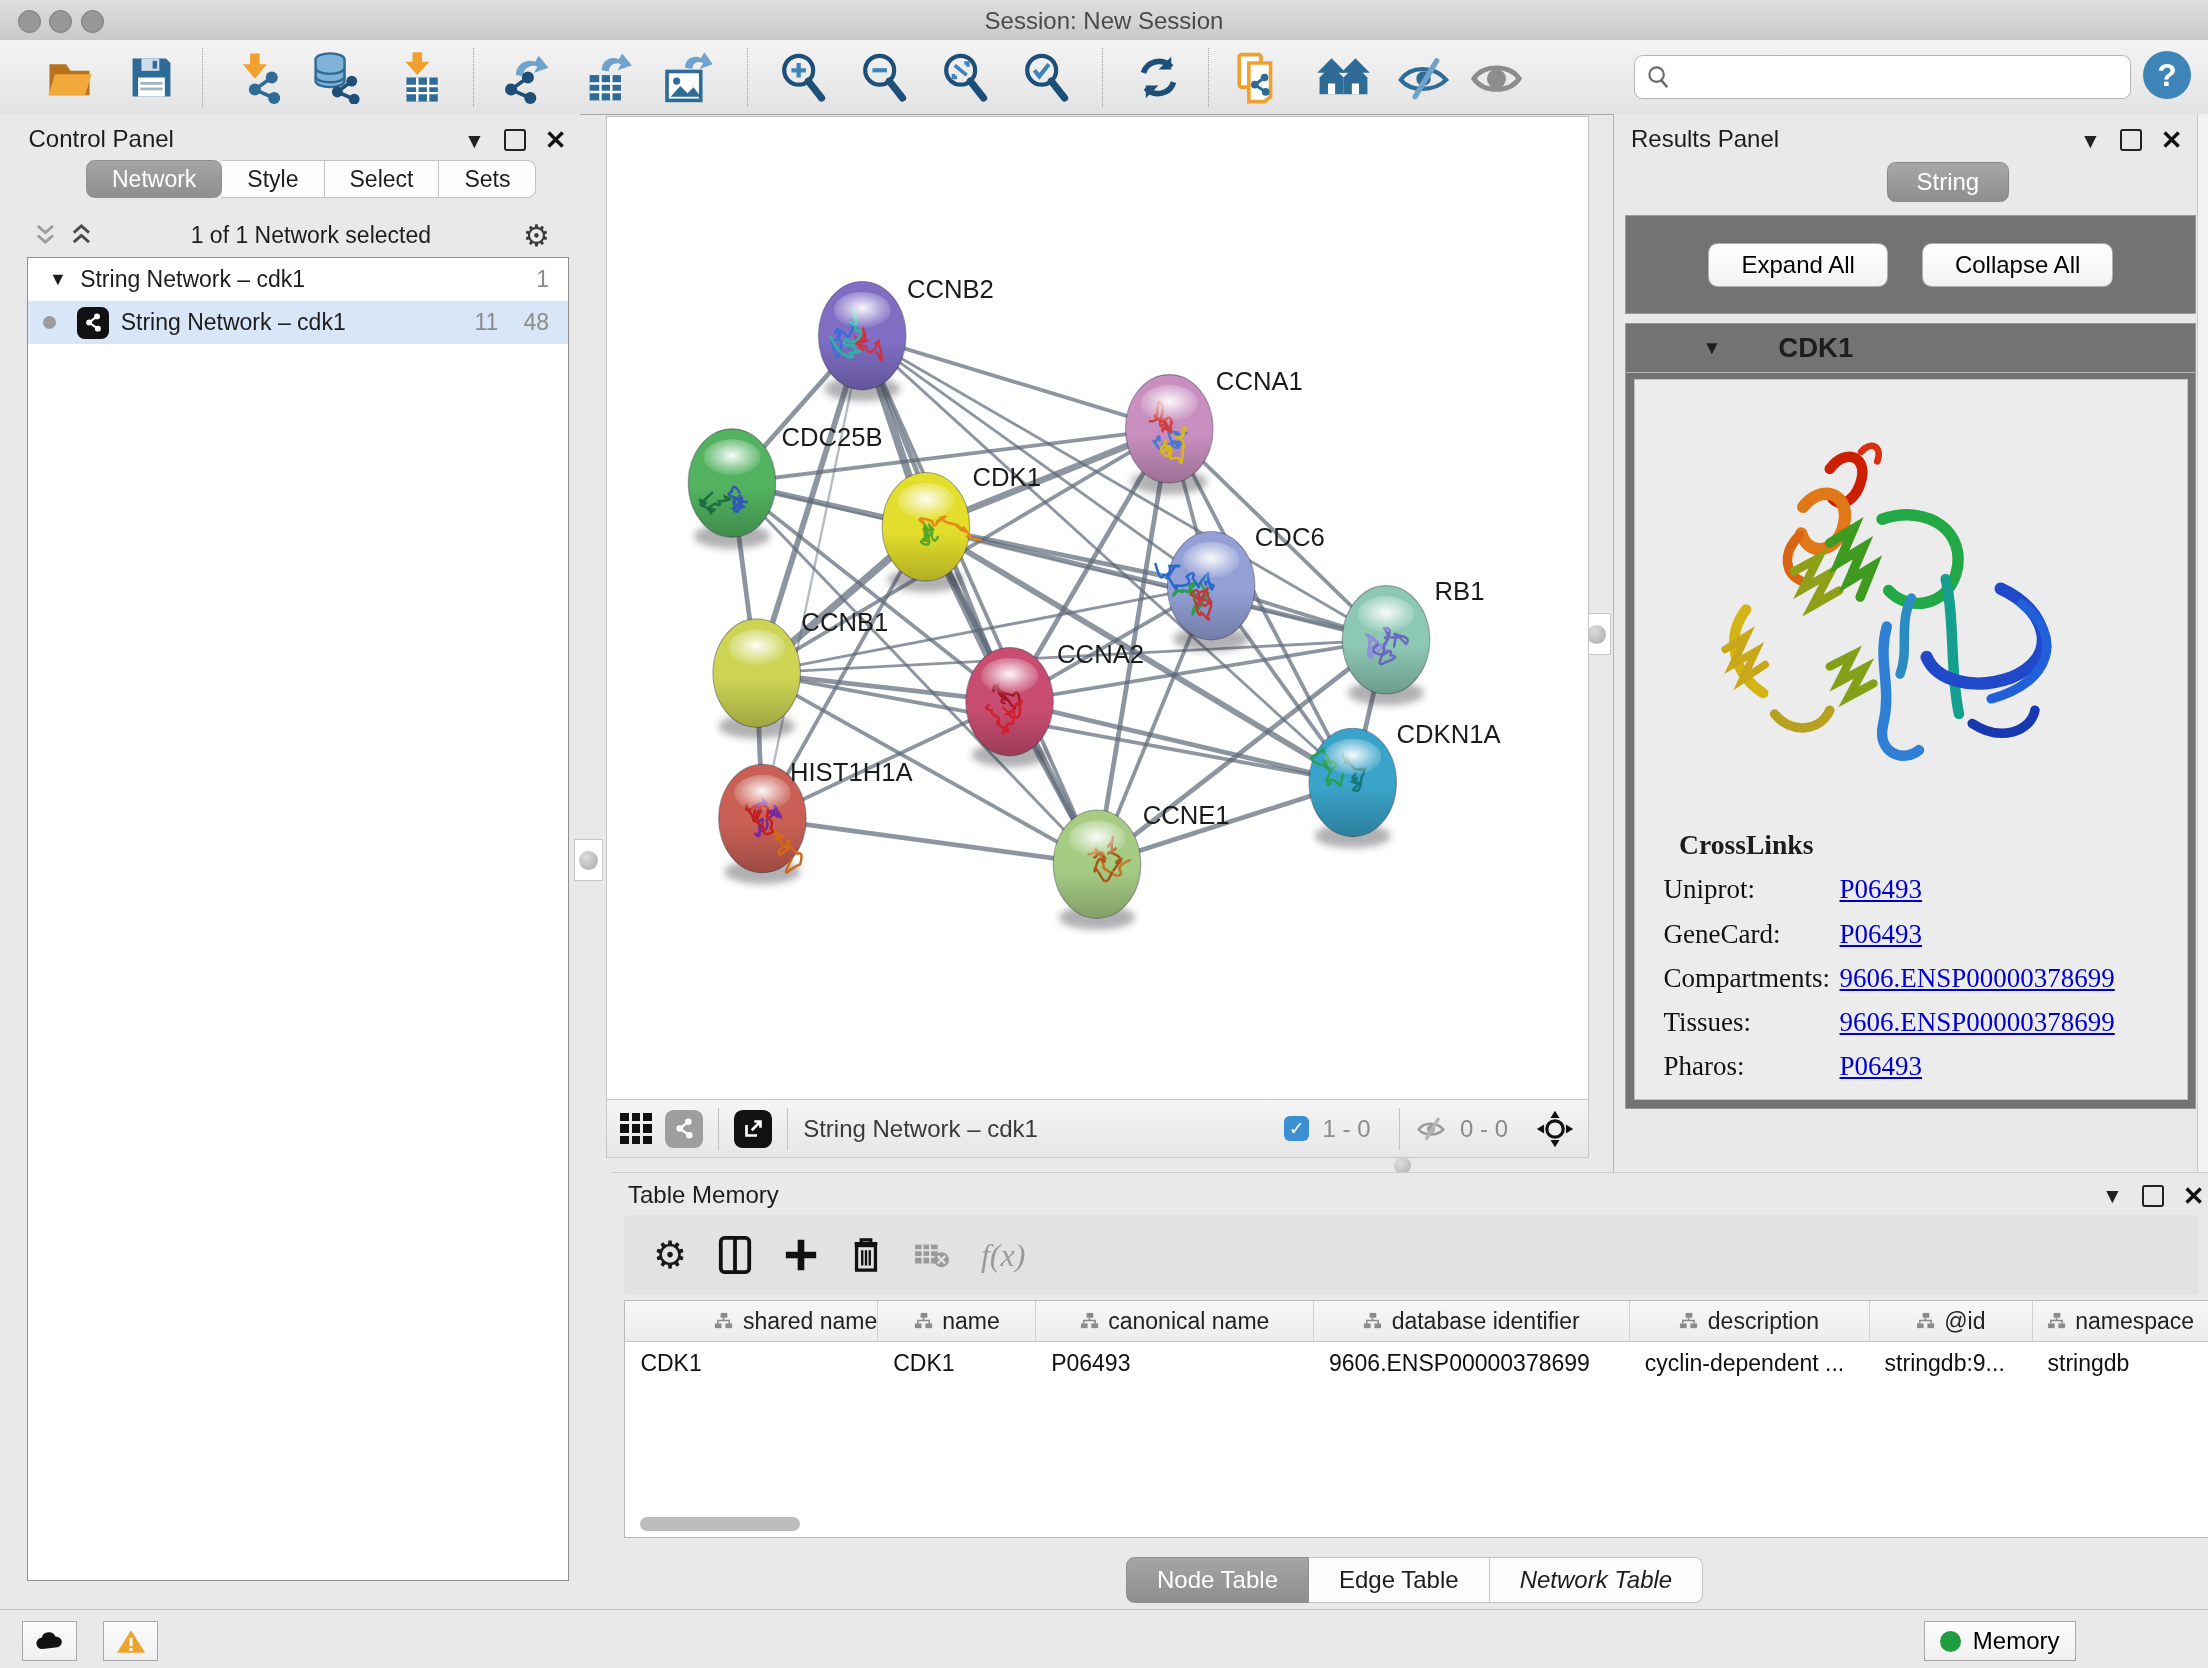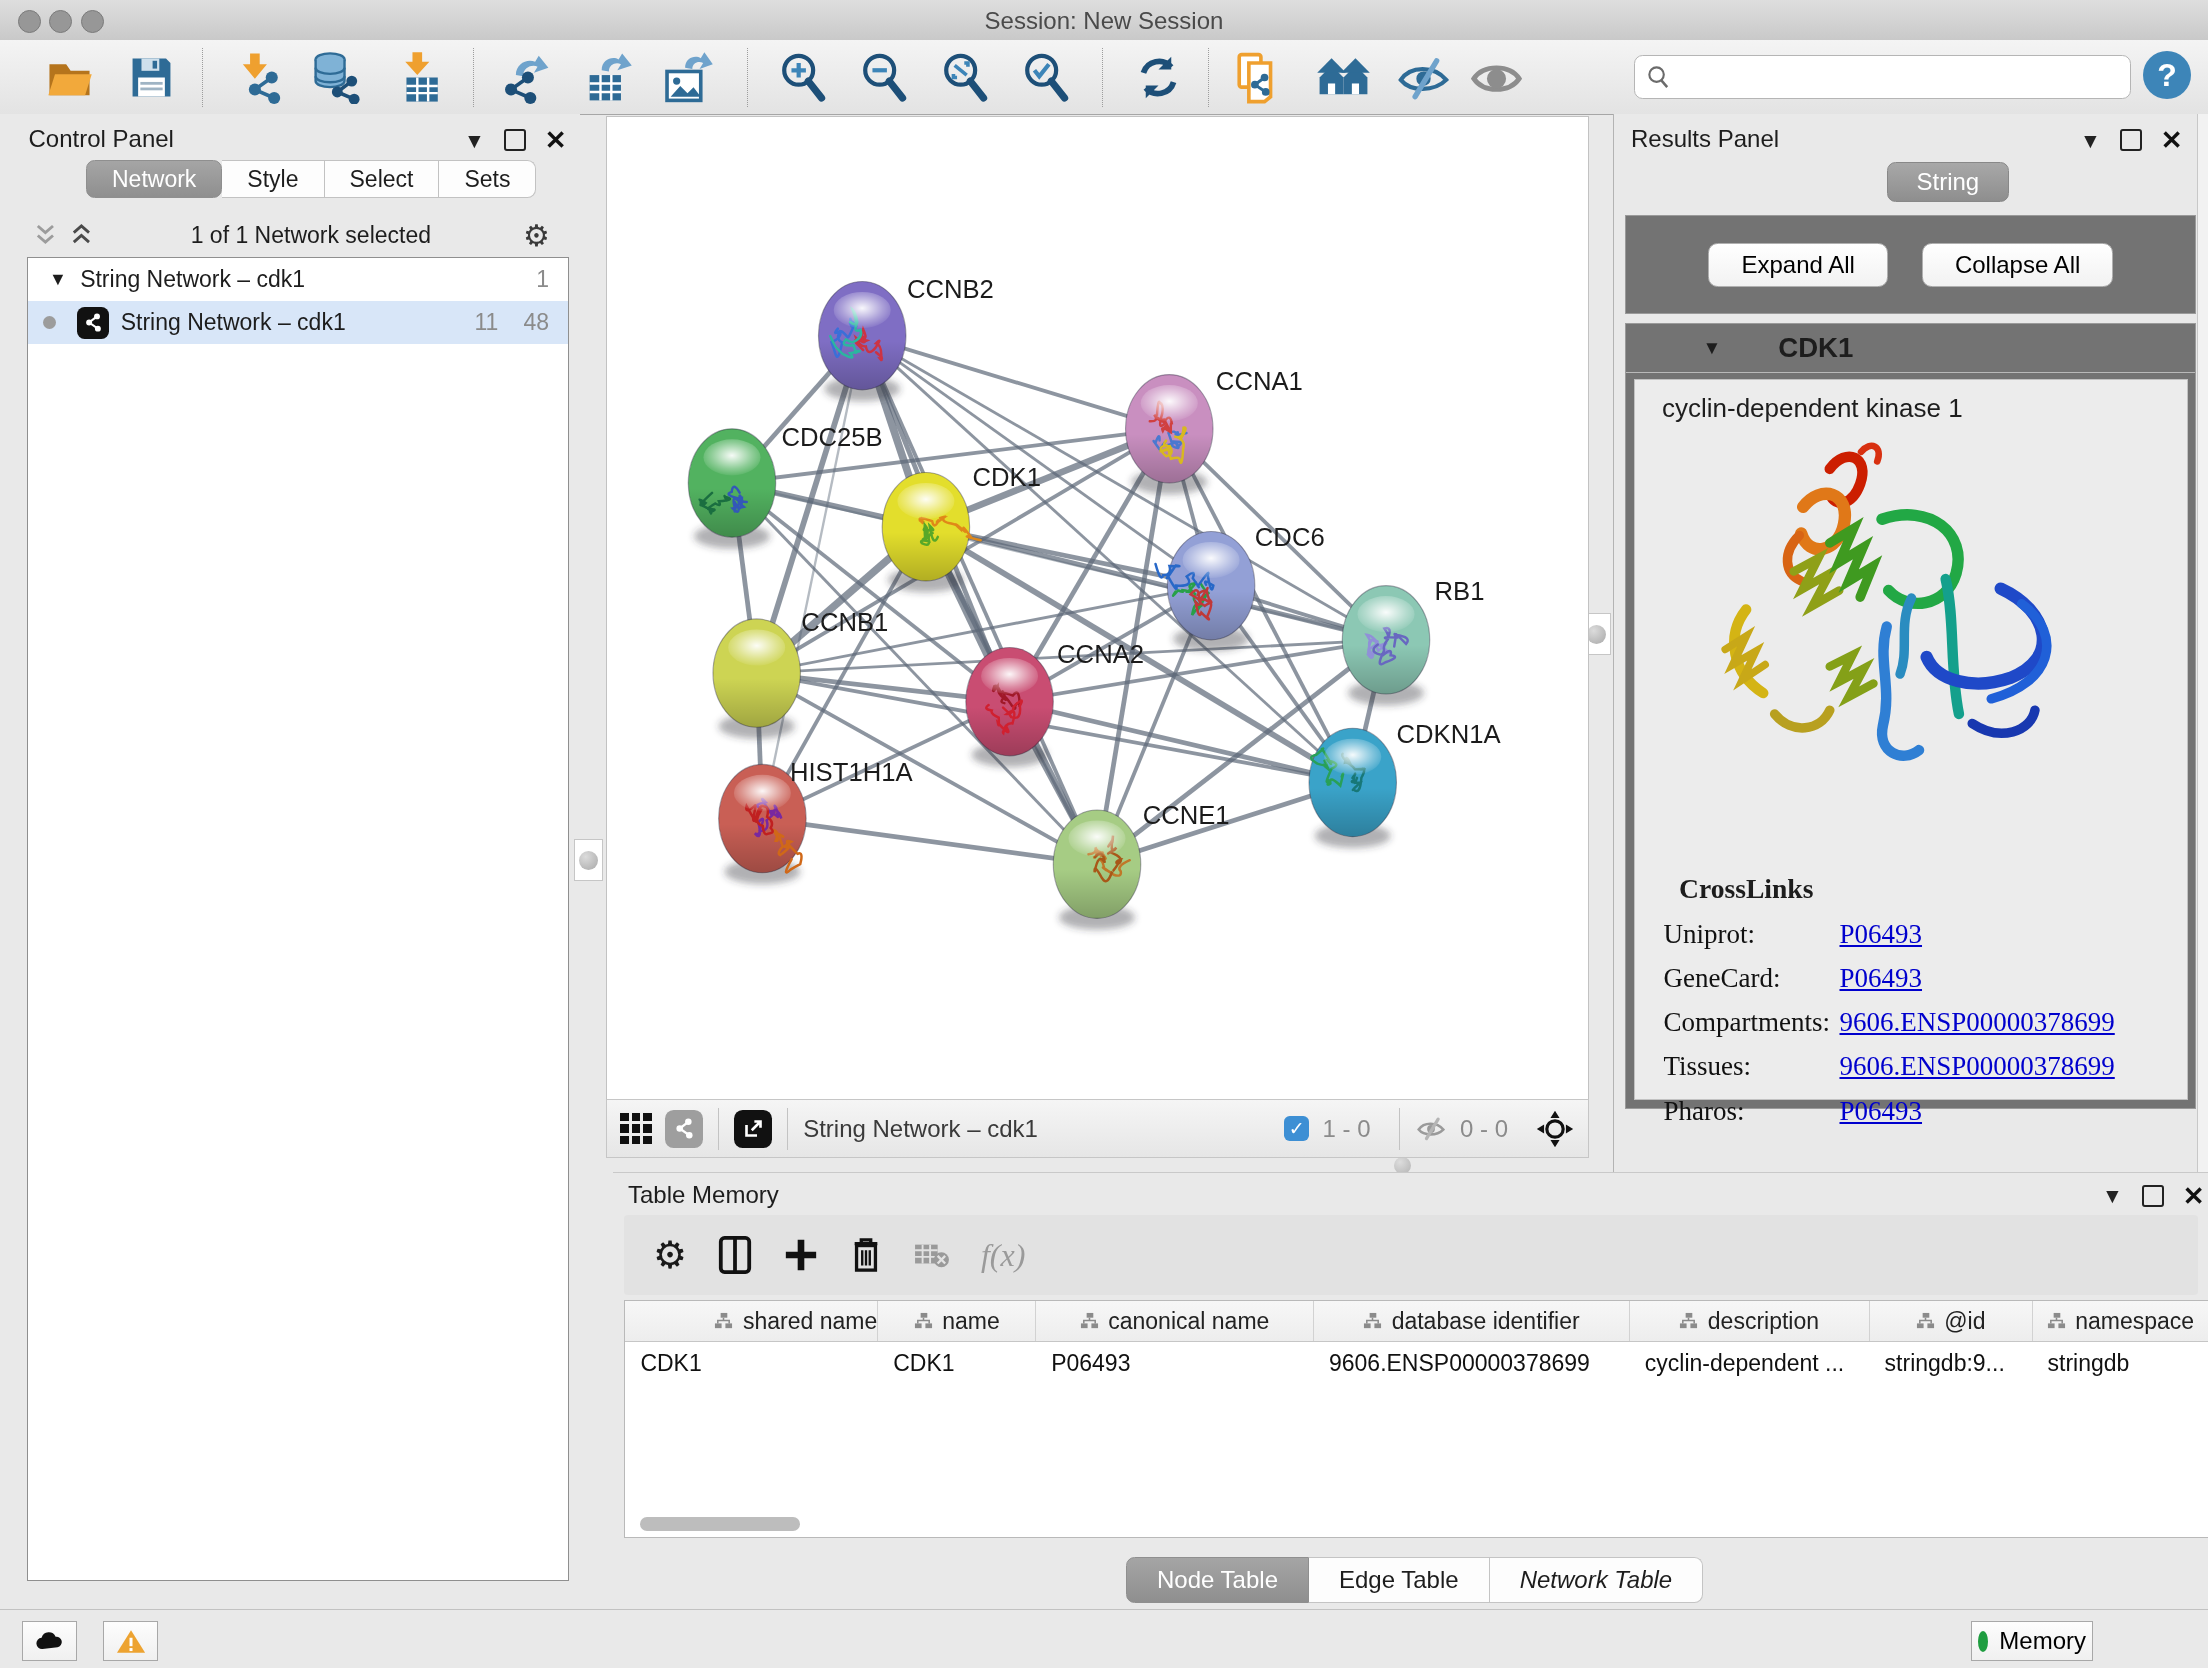--- a/index.html
+++ b/index.html
@@ -549,21 +549,20 @@
       <button class="rbtn">Expand All</button>
       <button class="rbtn">Collapse All</button>
     </div>
 
     <div class="rbox" style="top:209px;height:784px">
       <div style="height:48px;display:flex;align-items:center;border-bottom:1px solid #b9b9b9">
         <span style="margin:0 57px 0 76px;font-size:19px">▼</span>
         <span style="font-size:27.6px;font-weight:bold">CDK1</span>
       </div>
       <div style="position:absolute;left:7.6px;top:55px;right:7.6px;bottom:7.6px;border:1px solid #c2c2c2;background:#ececec">
-        <div style="margin:13.3px 0 0 27px;font-size:26px">cyclin-dependent kinase 1</div>
         <svg width="409" height="399" viewBox="0 0 430 420" style="position:absolute;left:52px;top:49px">
           <g fill="none" stroke-linecap="round">
             <path d="M150 42 C168 18 192 30 182 58 C174 80 156 84 150 68" stroke="#cc1e00" stroke-width="11"></path>
             <path d="M183 24 C193 12 206 18 200 34" stroke="#d83010" stroke-width="7"></path>
             <path d="M122 82 C140 58 172 66 165 100 C159 130 128 136 120 110" stroke="#e07818" stroke-width="13"></path>
             <path d="M118 112 C100 130 102 152 120 160" stroke="#d86414" stroke-width="10"></path>
             <path d="M62 190 C40 218 48 258 80 278" stroke="#d4b414" stroke-width="11"></path>
             <path d="M40 232 l22 -14 -14 30 24 -14 -14 30 24 -16" stroke="#c8a818" stroke-width="8"></path>
             <path d="M92 300 C110 322 140 318 150 296" stroke="#b8a020" stroke-width="10"></path>
             <path d="M112 150 l26 -14 -16 32 28 -16 -18 34 28 -16" stroke="#8fa018" stroke-width="9"></path>
@@ -733,19 +732,19 @@
         <path d="M8 20 a6 6 0 0 1 -1 -12 a8 8 0 0 1 15 -1 a5.5 5.5 0 0 1 2 11 z" fill="#111"></path>
       </svg>
     </button>
     <button class="sbtn" style="left:103px;width:55px">
       <svg width="30" height="27" viewBox="0 0 32 28">
         <path d="M16 2 L31 26 H1 z" fill="#eda331"></path>
         <rect x="14.4" y="10" width="3.2" height="9" fill="#fff"></rect>
           <rect x="14.4" y="21" width="3.2" height="3.2" fill="#fff"></rect>
       </svg>
     </button>
-    <button class="sbtn" style="left:1971px;width:122px;gap:11.4px">
+    <button class="sbtn" style="left:1924px;width:152px;gap:11.4px">
       <span style="width:21px;height:21px;border-radius:50%;background:#1f9d40"></span>
       <span style="font-size:24px">Memory</span>
     </button>
   </div>
 </div>
 
 
 </body></html>

